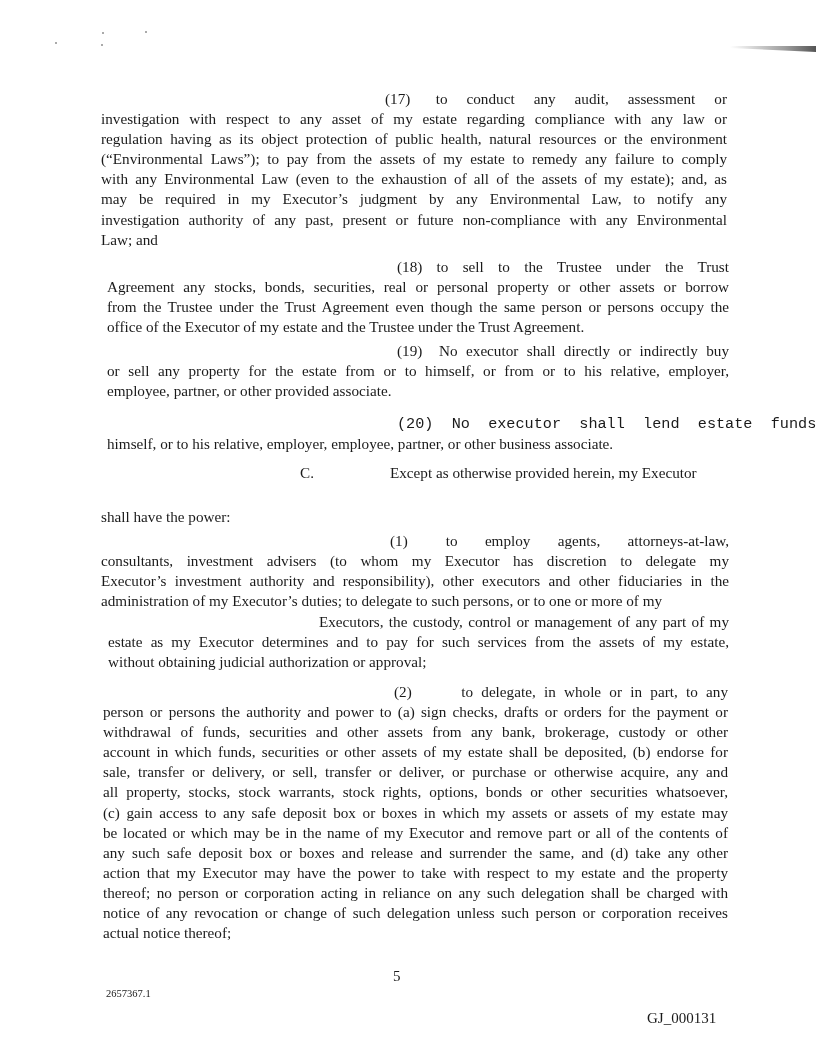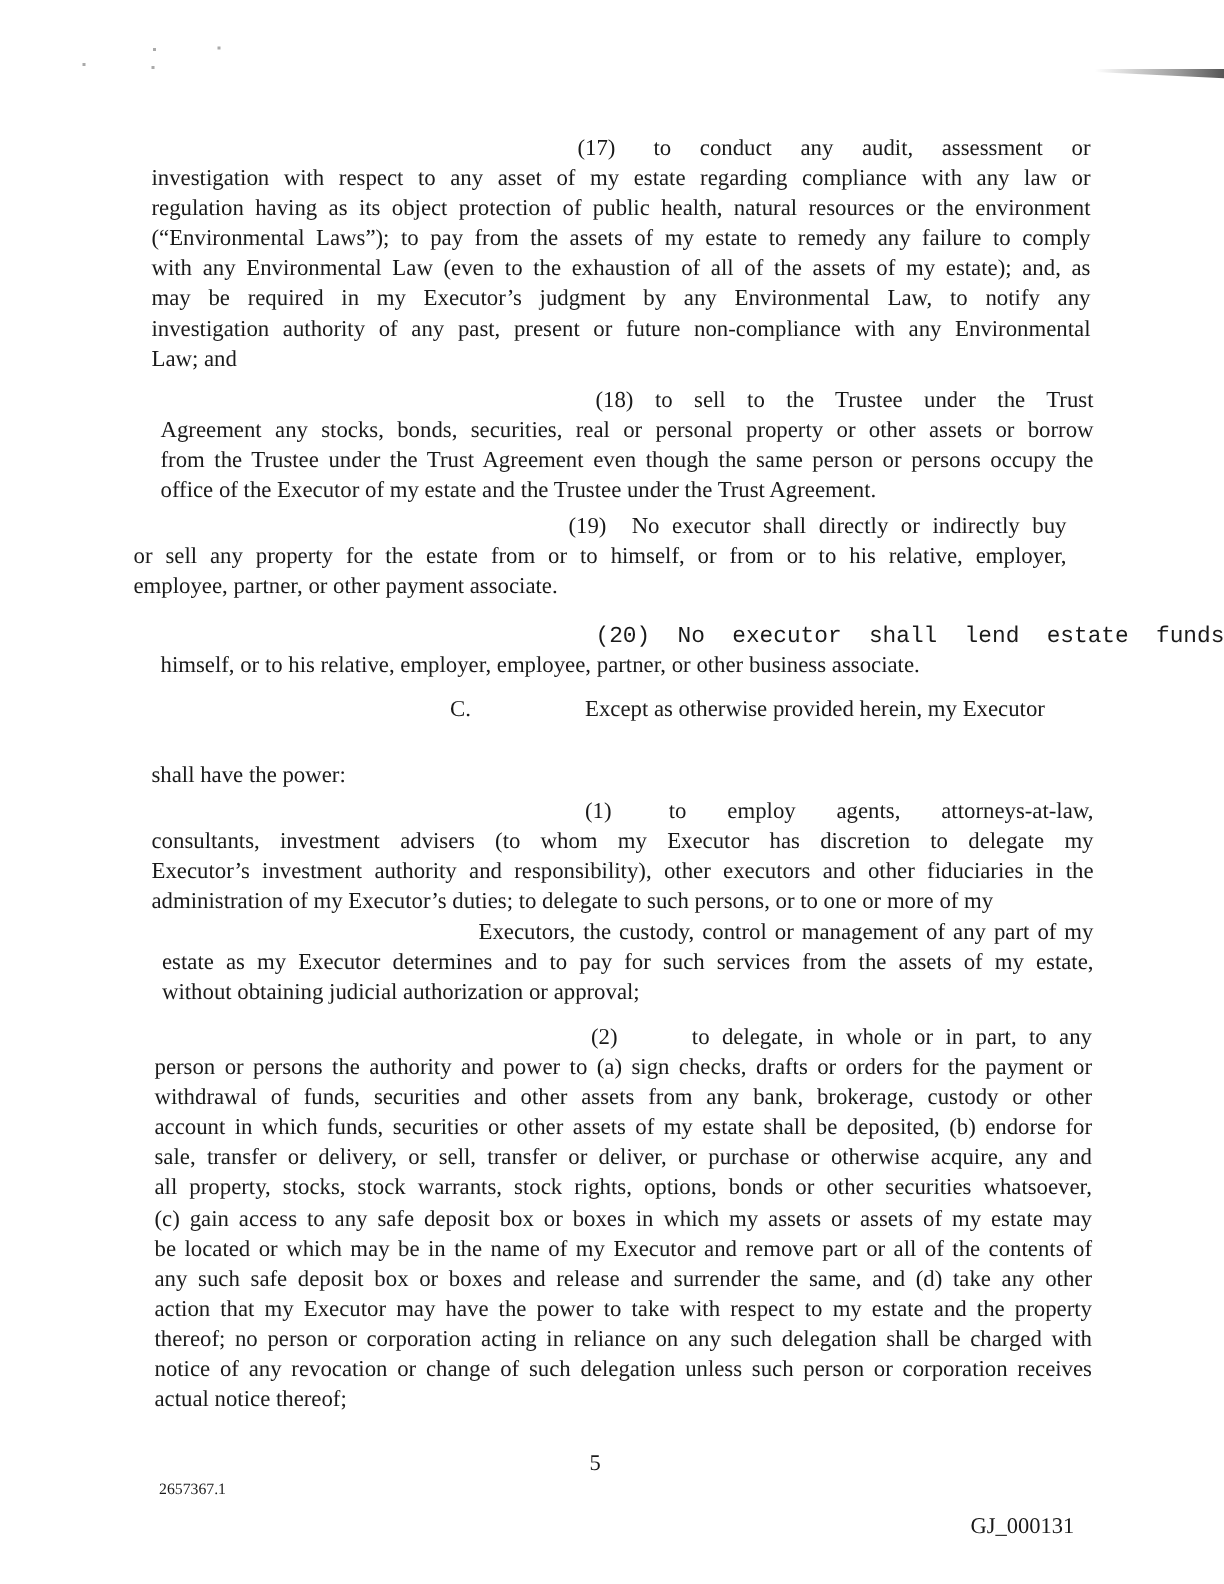--- a/index.html
+++ b/index.html
@@ -39,24 +39,24 @@
     <span class="line last">Law; and</span>
   </div>
 
   <div class="para" style="left:107px; top:257px; width:622px;">
     <span class="line" style="padding-left:290px;">(18)&nbsp; to&nbsp; sell&nbsp; to&nbsp; the&nbsp; Trustee&nbsp; under&nbsp; the&nbsp; Trust</span>
     <span class="line">Agreement any stocks, bonds, securities, real or personal property or other assets or borrow</span>
     <span class="line">from the Trustee under the Trust Agreement even though the same person or persons occupy the</span>
     <span class="line last">office of the Executor of my estate and the Trustee under the Trust Agreement.</span>
   </div>
 
-  <div class="para" style="left:89px; top:341px; width:622px;">
+  <div class="para" style="left:107px; top:341px; width:622px;">
     <span class="line" style="padding-left:290px;">(19)&nbsp; No executor shall directly or indirectly buy</span>
     <span class="line">or sell any property for the estate from or to himself, or from or to his relative, employer,</span>
-    <span class="line last">employee, partner, or other payment associate.</span>
+    <span class="line last">employee, partner, or other provided associate.</span>
   </div>
 
   <div class="para" style="left:107px; top:414px; width:622px;">
     <span class="line" style="padding-left:290px;font-family:Liberation Mono, monospace;">(20)&nbsp; No&nbsp; executor&nbsp; shall&nbsp; lend&nbsp; estate&nbsp; funds&nbsp; to</span>
     <span class="line last">himself, or to his relative, employer, employee, partner, or other business associate.</span>
   </div>
 
   <div class="para" style="left:101px; top:463px; width:626px;">
     <span class="line last" style="position:relative;">
       <span style="position:absolute; left:199px;">C.</span>

